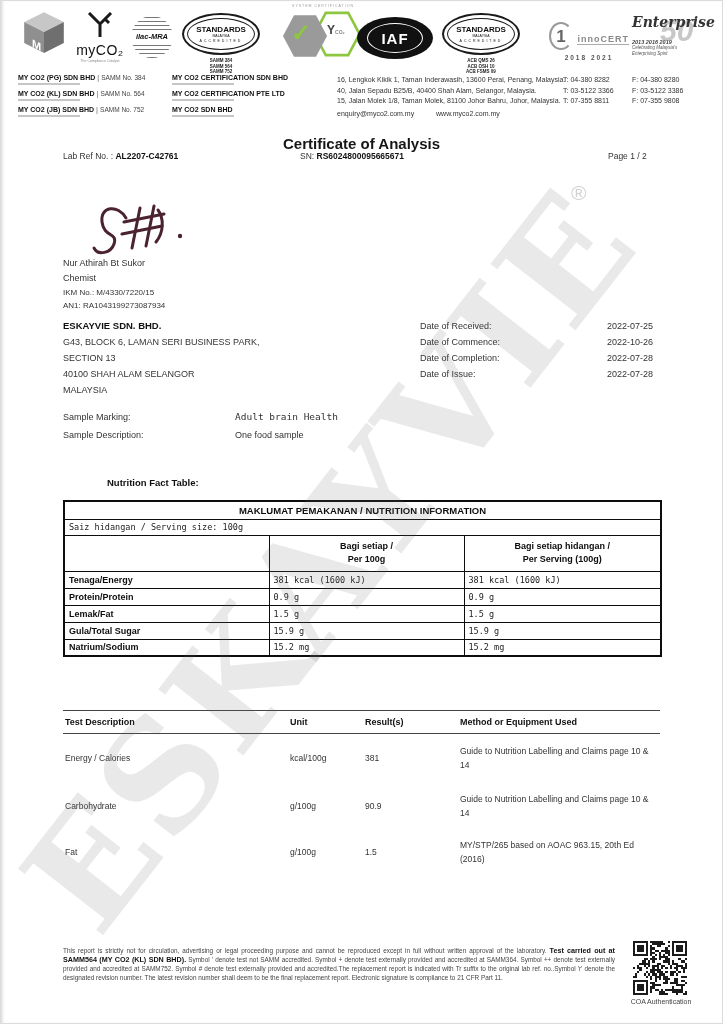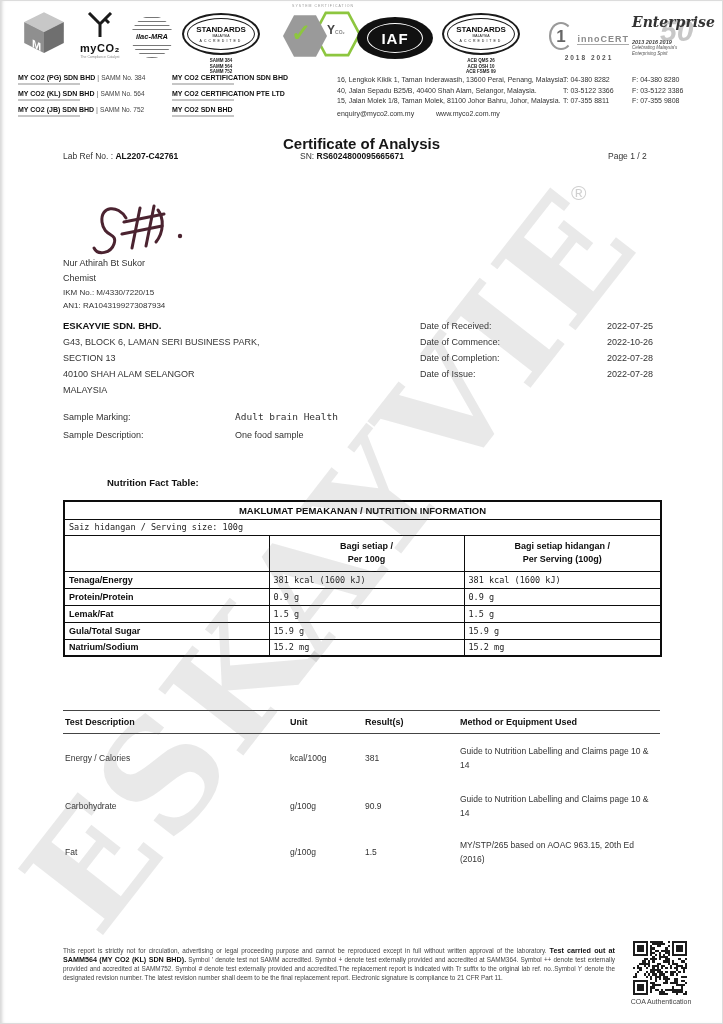--- a/index.html
+++ b/index.html
@@ -12,21 +12,21 @@
   .watermark { position:absolute; left:330px; top:560px; z-index:5; pointer-events:none;
                transform:translate(-50%,-50%) rotate(-52deg);
                font-family:"DejaVu Serif",serif; font-weight:bold; font-size:148px;
                letter-spacing:4px; color:rgba(110,110,110,0.15); white-space:nowrap; }
   .watermark-reg { position:absolute; left:571px; top:181px; z-index:5; pointer-events:none;
                    font-size:21px; color:rgba(120,120,120,0.35); }
 
   
   .logo { position:absolute; text-align:center; }
   .cube-svg { display:block; }
-  .myco2-mark { font-weight:bold; font-size:11px; color:#111; letter-spacing:0.5px; }
+  .myco2-mark { font-weight:normal; font-size:14px; color:#111; letter-spacing:0.5px; }
   .myco2-tag { font-size:3.5px; color:#888; margin-top:1px; }
   .ilac { width:42px; height:42px; border-radius:50%;
           background:repeating-linear-gradient(0deg,#777 0 1px,transparent 1px 4px);
           position:relative; }
   .ilac-band { position:absolute; left:-2px; right:-2px; top:15px; height:12px; background:#fff;
                font-weight:bold; font-style:italic; font-size:7.5px; color:#111; line-height:12px; }
   .oval { width:78px; height:42px; border:2px solid #1a1a1a; border-radius:50%;
           display:flex; flex-direction:column; justify-content:center; align-items:center; position:relative; background:#fff;}
   .oval::before { content:""; position:absolute; inset:3px; border:1px solid #1a1a1a; border-radius:50%; }
   .oval .l1 { font-weight:bold; font-size:8px; color:#111; position:relative; }

